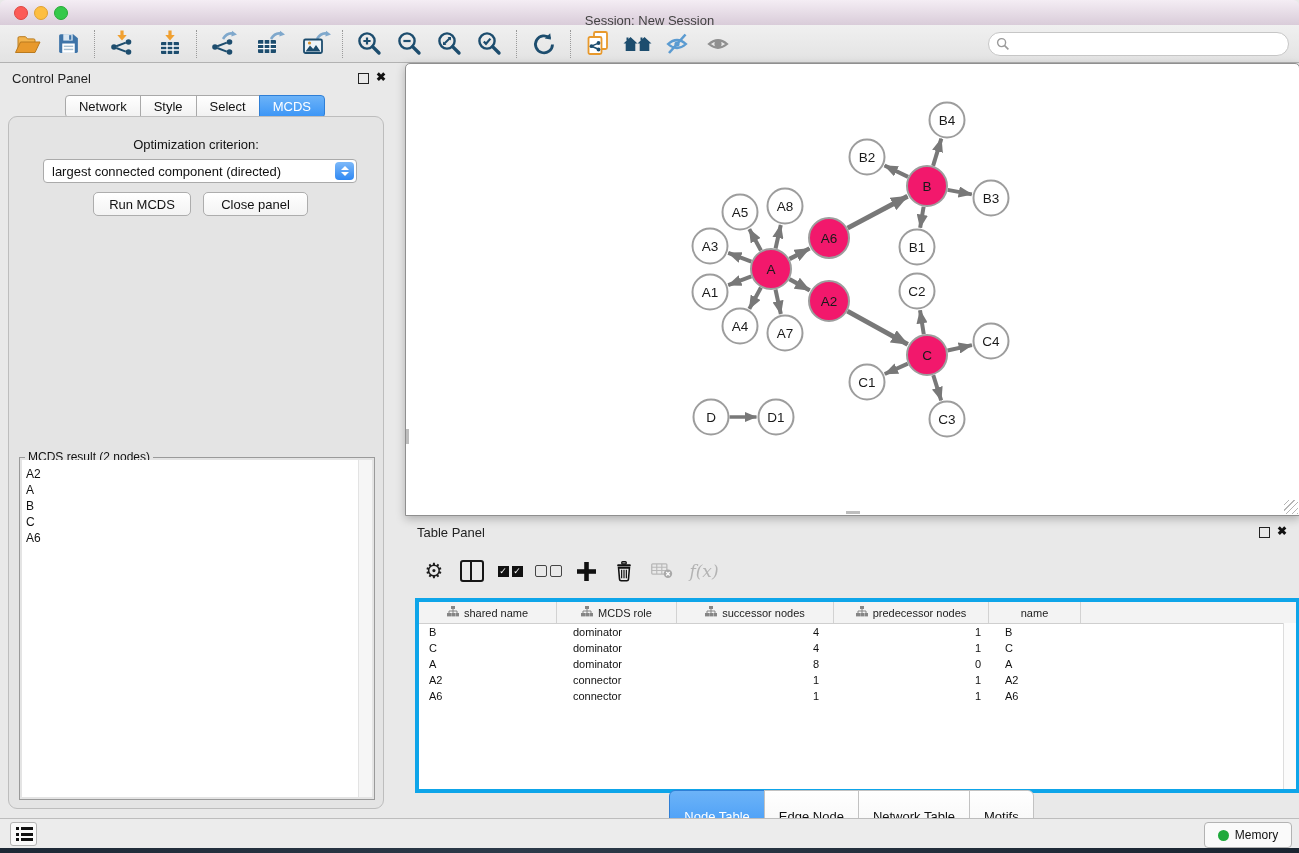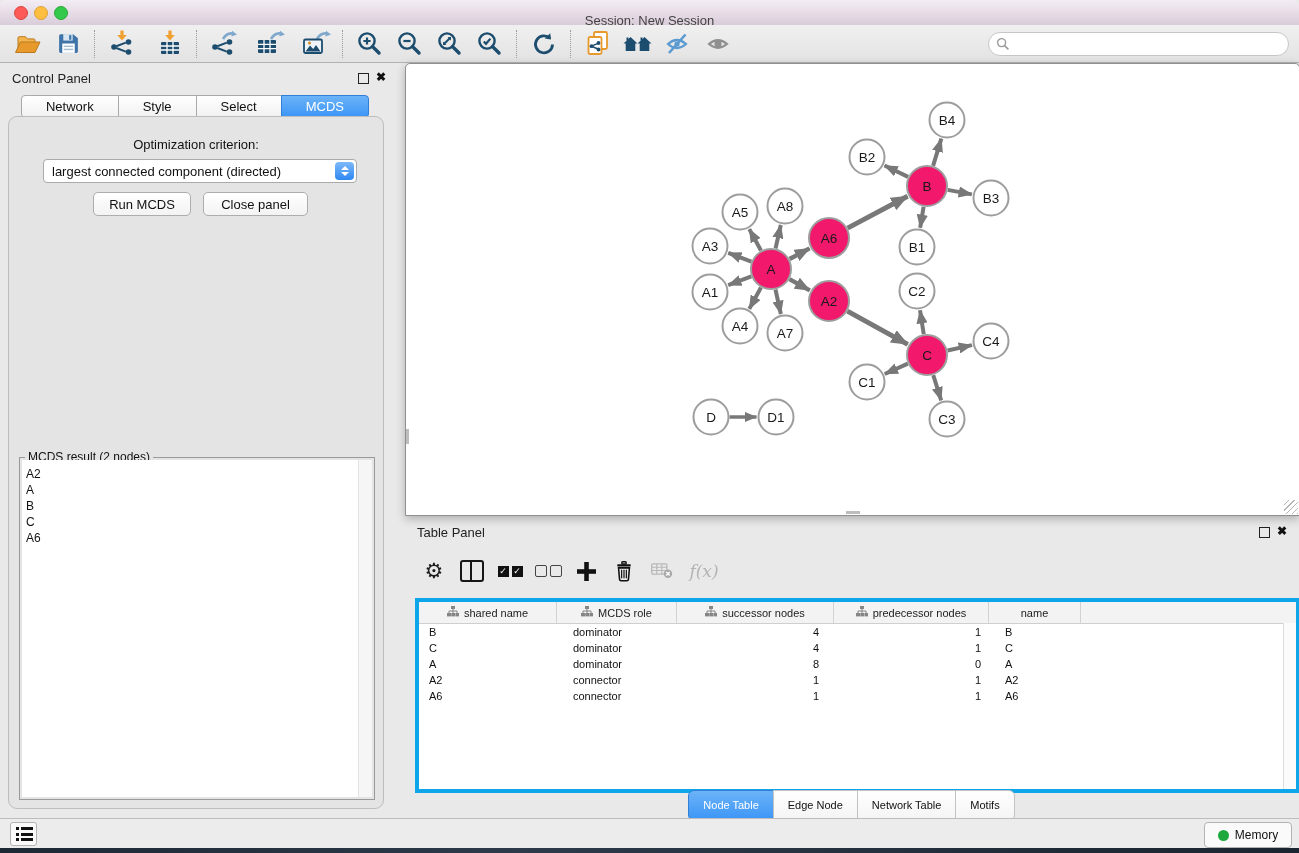--- a/index.html
+++ b/index.html
@@ -25,21 +25,21 @@
   .searchbox{margin-left:auto;margin-right:10px;width:292px;height:22px;background:#fff;
     border:1px solid #c6c6c6;border-radius:12px;display:flex;align-items:center;padding-left:7px}
   .searchbox input{border:none;outline:none;background:transparent;font-size:12px;width:250px;
     font-family:"Liberation Sans",sans-serif}
 
   
   .cp-title{left:12px;top:71px;font-size:13px;color:#222}
   .float-ico{width:9px;height:9px;border:1.6px solid #222;top:73px}
   .close-ico{font-size:12px;color:#111;font-weight:bold;top:70px}
   .cp-tabs{left:0;top:95px;width:391px;display:flex;justify-content:center}
-  .cp-tab{height:21px;line-height:21px;padding:0 24px;font-size:13px;color:#111;
+  .cp-tab{height:21px;line-height:21px;padding:0 13px;font-size:13px;color:#111;
     background:linear-gradient(#ffffff,#f1f1f1);border:1px solid #a9a9a9;margin-left:-1px}
   .cp-tab:first-child{border-radius:4px 0 0 4px}
   .cp-tab:last-child{border-radius:0 4px 4px 0}
   .cp-tab.active{background:linear-gradient(#6cb3f8,#3b95f6);color:#fff;border-color:#2f7fd6}
   .cp-content{left:8px;top:116px;width:374px;height:691px;background:#e4e4e4;
     border:1px solid #bdbdbd;border-radius:9px}
   .opt-label{left:0;top:20px;width:100%;text-align:center;font-size:13px;color:#111}
   .combo{left:34px;top:42px;width:312px;height:22px;background:#fff;border:1px solid #aaa;
     border-radius:4px;display:flex;align-items:center}
   .combo-text{font-size:13px;color:#111;padding-left:8px;flex:1;white-space:nowrap;overflow:hidden}
@@ -85,21 +85,21 @@
   .tbl{left:415px;top:598px;width:877px;height:187px;background:#fff;border:4px solid #0ea5e9}
   .tbl-head{display:flex;height:21px;background:#f3f3f3;border-bottom:1px solid #cfcfcf}
   .th{display:flex;align-items:center;justify-content:center;gap:5px;font-size:11px;color:#222;
     border-right:1px solid #d2d2d2;box-sizing:border-box}
   .th svg{flex:0 0 auto}
   .tr{display:flex;height:16px}
   .td{font-size:11px;color:#111;line-height:16px;box-sizing:border-box;white-space:nowrap;overflow:hidden}
   .tbl-scroll{position:absolute;right:0;top:21px;bottom:0;width:12px;background:#fbfbfb;
     border-left:1px solid #ddd}
   .bot-tabs{left:405px;top:790px;width:894px;display:flex;justify-content:center}
-  .bt{height:21px;line-height:21px;padding:4px 14px;font-size:11px;color:#111;
+  .bt{height:21px;line-height:21px;padding:15px 14px;font-size:13px;color:#111;
     background:linear-gradient(#ffffff,#f4f4f4);border:1px solid #c2c2c2;margin-left:-1px}
   .bt:first-child{border-radius:6px 0 0 6px}
   .bt:last-child{border-radius:0 6px 6px 0}
   .bt.active{background:linear-gradient(#6cb3f8,#3b95f6);color:#fff;border-color:#2f7fd6}
 
   
   .statusbar{left:0;top:818px;width:1299px;height:30px;background:#ececec;border-top:1px solid #bdbdbd}
   .list-btn{left:10px;top:3px;width:27px;height:24px;background:#fafafa;border:1px solid #b3b3b3;
     border-radius:3px;display:flex;flex-direction:column;justify-content:center;gap:2.5px;padding-left:5px;box-sizing:border-box}
   .lrow{display:flex;align-items:center;gap:2px}

